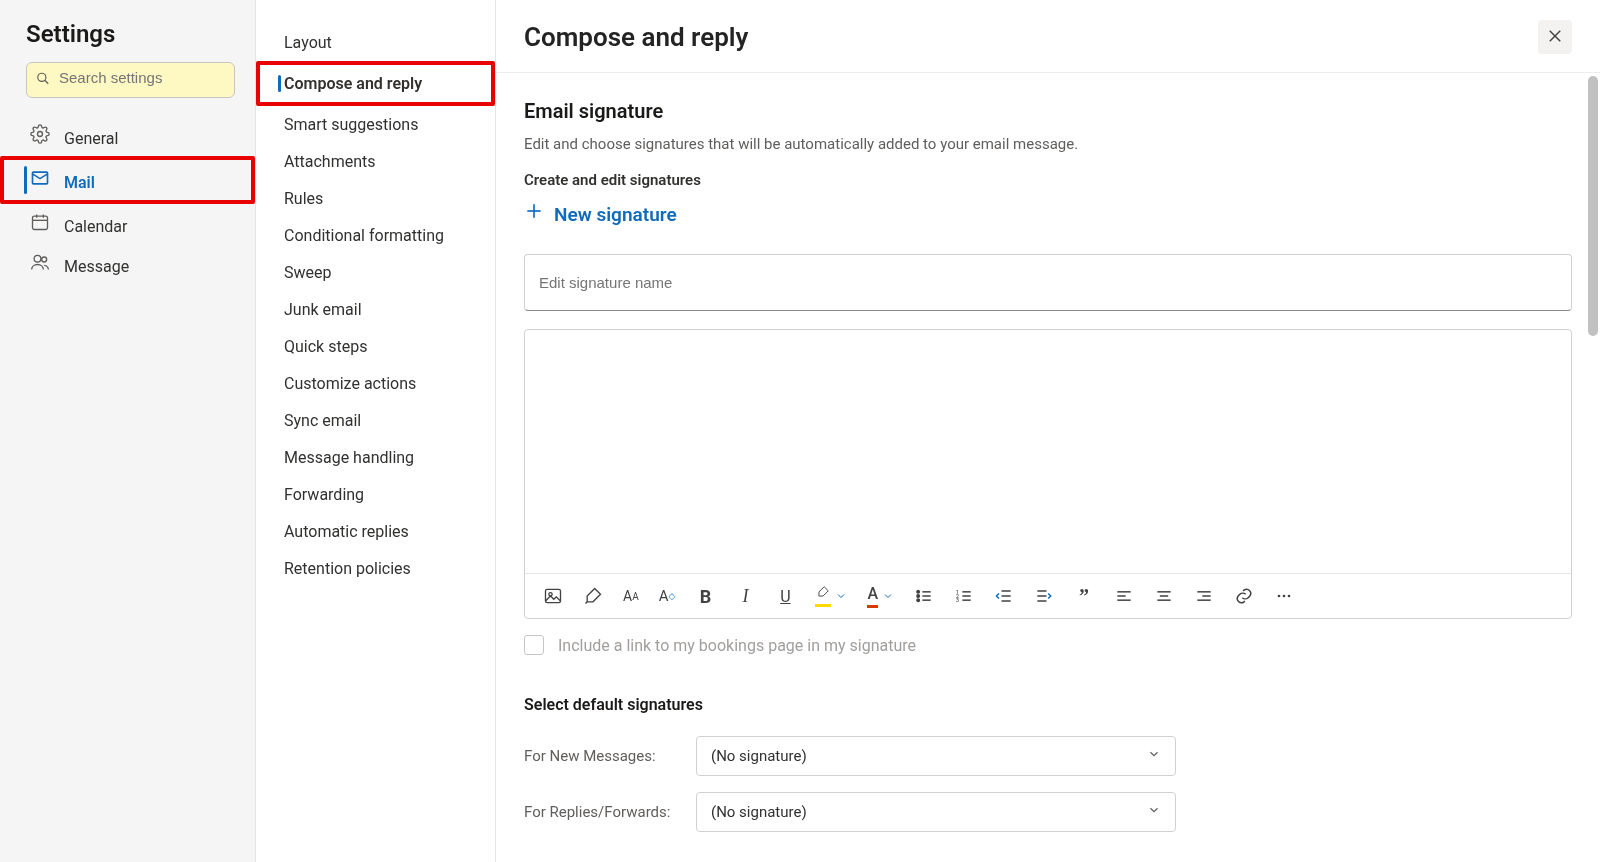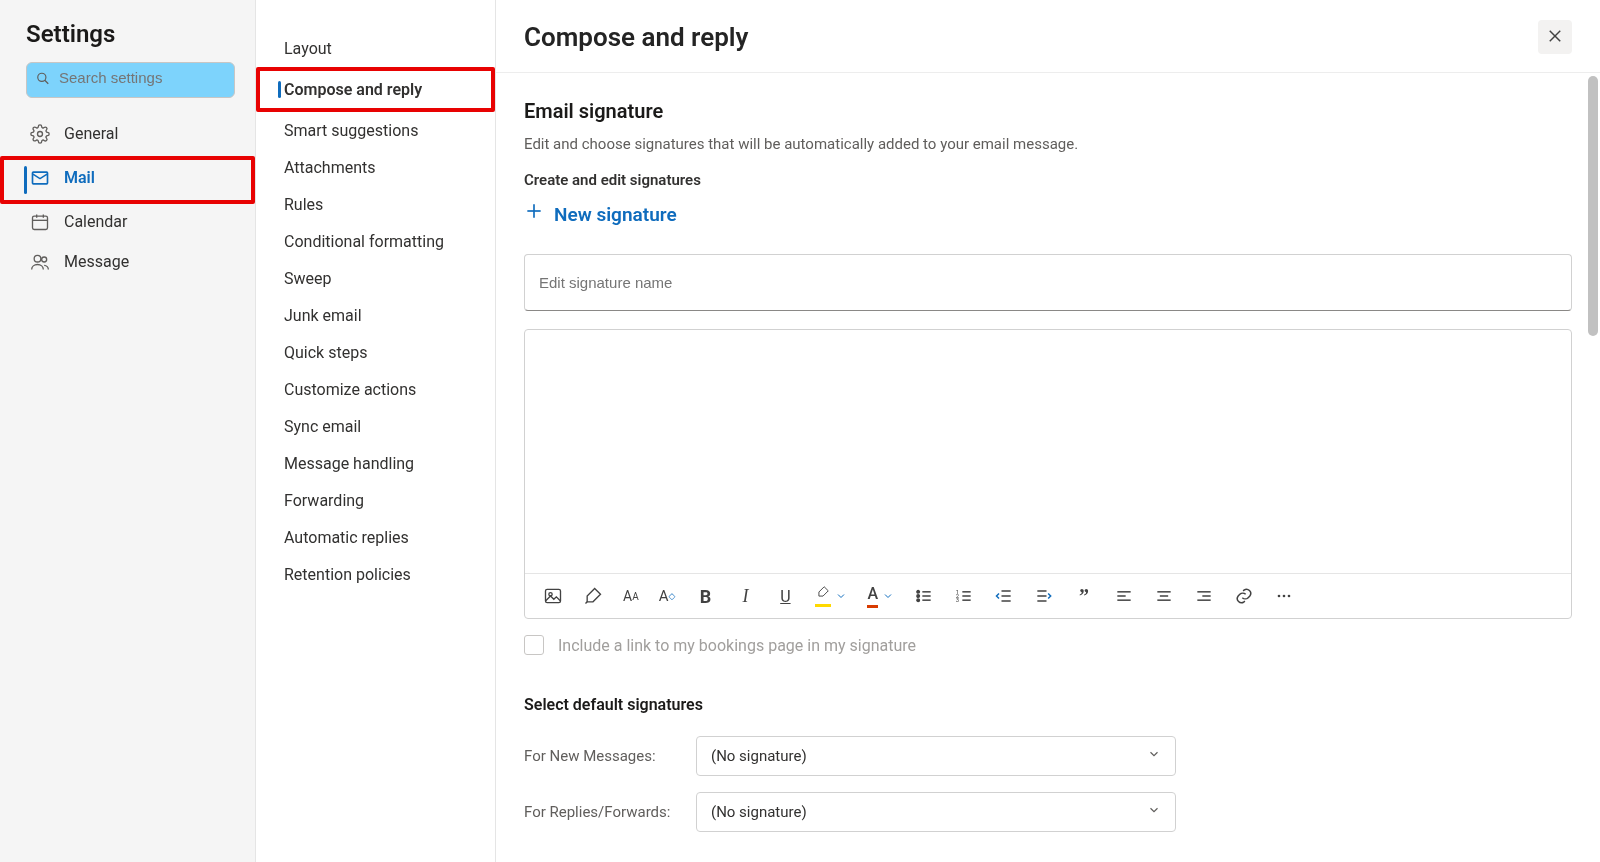--- a/index.html
+++ b/index.html
@@ -27,34 +27,34 @@
     font-size: 24px;
     font-weight: 600;
     padding: 0 26px 14px 26px;
   }
   .search-wrap { padding: 0 20px 18px 26px; }
   .search-input {
     width: 100%;
     height: 36px;
     border: 1px solid #c8c6c4;
     border-radius: 6px;
-    background: #7dd3fc;
+    background: #fef9c3;
     padding: 0 10px 6px 32px;
     font-size: 15px;
     color: #605e5c;
   }
   .search-box { position: relative; }
   .search-icon {
     position: absolute; left: 10px; top: 50%; transform: translateY(-50%);
     color: #605e5c;
   }
   .left-nav { list-style: none; }
   .left-nav li {
     display: flex;
-    align-items: flex-start;
+    align-items: flex-end;
     gap: 14px;
     padding: 8px 18px 8px 30px;
     font-size: 16px;
     color: #323130;
     cursor: pointer;
     position: relative;
   }
   .left-nav li.active {
     font-weight: 600;
     color: #0f6cbd;
@@ -71,21 +71,21 @@
   .highlight-box {
     border: 4px solid #e80202;
     border-radius: 2px;
   }
 
   
   .sidebar-mid {
     width: 240px;
     background: #fff;
     border-right: 1px solid #e5e5e5;
-    padding: 30px 0;
+    padding: 24px 0;
   }
   .mid-nav { list-style: none; }
   .mid-nav li {
     font-size: 16px;
     padding: 9px 10px 9px 28px;
     color: #323130;
     cursor: pointer;
     position: relative;
   }
   .mid-nav li.active {

